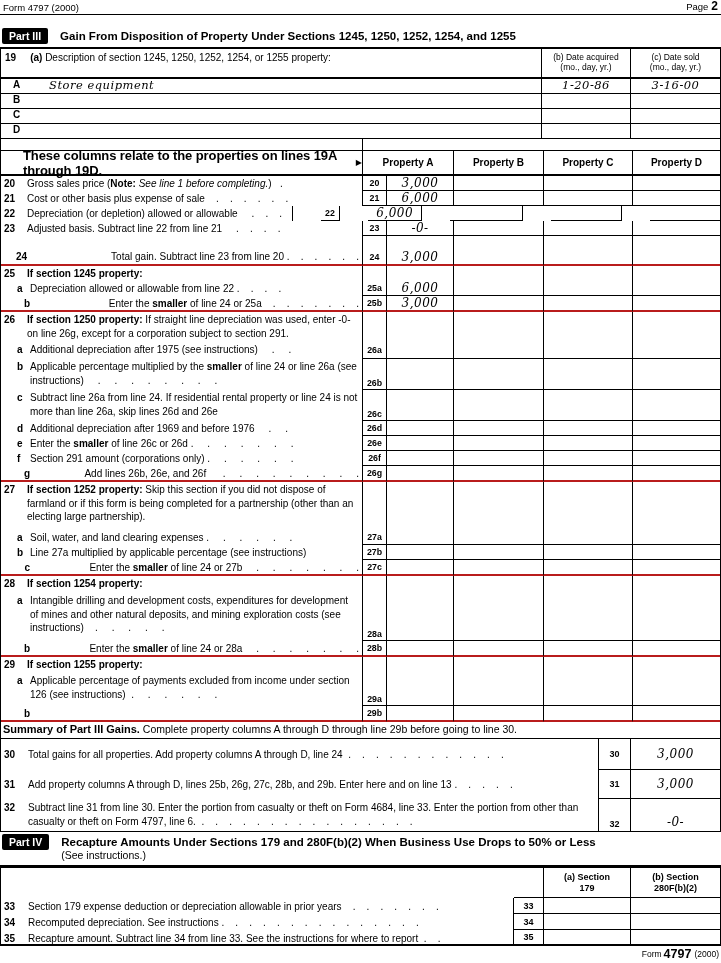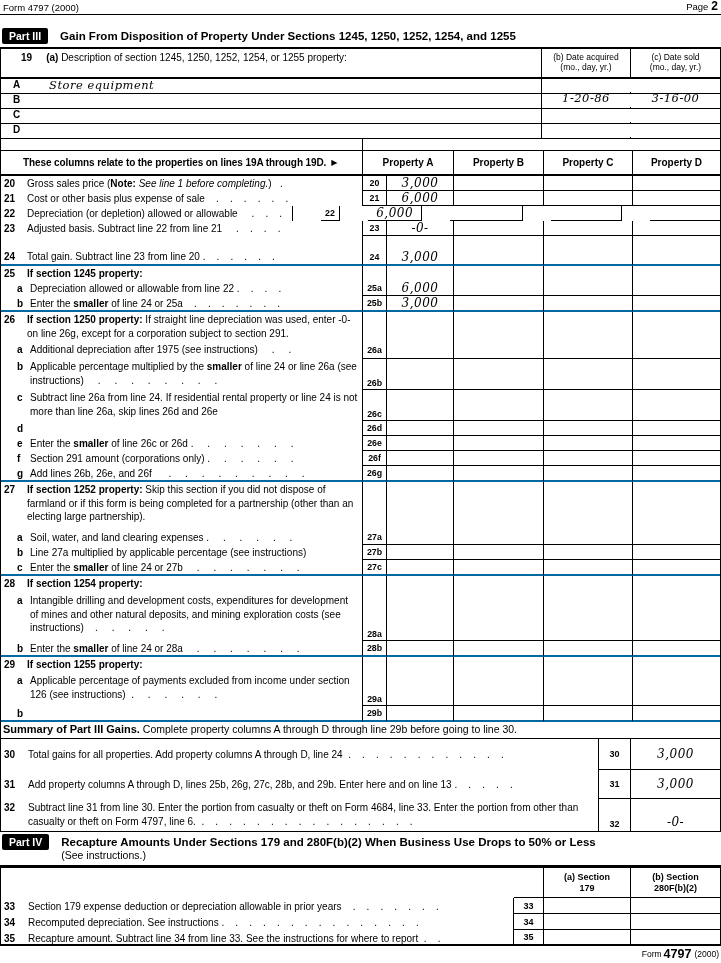--- a/index.html
+++ b/index.html
@@ -20,57 +20,57 @@
   
   .band { display:flex; align-items:flex-start; padding:2px 0 3px 2px; border-bottom:2.5px solid #000; }
   .badge { background:#000; color:#fff; font-weight:bold; font-size:10.5px; padding:1.5px 7px 2.5px 7px; border-radius:2px; margin-right:12px; flex:none; }
   .band-title { font-weight:bold; font-size:11.5px; padding-top:2px; line-height:13px; }
   .band-sub { font-weight:normal; font-size:10.5px; }
   .p3band { margin-top:11px; }
 
   
   .t19 { border-left:1px solid #000; border-right:1px solid #000; }
   .t19-head { display:flex; height:30px; border-bottom:2px solid #000; }
-  .t19-head .lab { width:541px; border-right:1px solid #000; padding:3px 4px 0 20px; }
+  .t19-head .lab { width:541px; border-right:1px solid #000; padding:3px 4px 0 4px; }
   .t19-head .lab .n19 { font-weight:bold; margin-right:14px; }
   .dcol { width:89px; border-right:1px solid #000; text-align:center; font-size:8.5px; line-height:10px; padding-top:3px; }
   .dcol:last-child { border-right:none; }
   .t19row { display:flex; height:15px; border-bottom:1px solid #000; }
   .t19row .ltr { width:34px; font-weight:bold; padding-left:12px; }
   .t19row .desc { width:507px; border-right:1px solid #000; padding-left:14px; }
-  .t19row .dt { width:89px; border-right:1px solid #000; text-align:center;margin-top:13px; }
+  .t19row .dt { width:89px; border-right:1px solid #000; text-align:center; }
   .t19row .dt:last-child { border-right:none; }
   .t19row .hand { font-size:11.5px; line-height:13px; display:inline-block; }
 
   .gaprow { height:11px; display:flex; border-left:1px solid #000; border-right:1px solid #000; }
   .gaprow .sp { width:362px; border-right:1px solid #000; }
 
   
   .colhead { display:flex; height:26px; border-top:1px solid #000; border-bottom:2px solid #000; border-left:1px solid #000; border-right:1px solid #000; }
   .ch-lbl { width:362px; border-right:1px solid #000; display:flex; align-items:center; padding-left:22px; }
-  .ch-text { font-weight:bold; font-size:10px; letter-spacing:-0.1px; }
+  .ch-text { font-weight:bold; font-size:13px; letter-spacing:-0.1px; }
   .ch-arrow { margin-left:5px; font-size:8px; }
   .ch-cell { width:90px; border-right:1px solid #000; display:flex; align-items:center; justify-content:center; font-weight:bold; font-size:10px; }
   .ch-cell.ca { width:91px; } .ch-cell.cc { width:89px; } .ch-cell.cd { width:87px; border-right:none; }
 
   
   .mtbl { border-left:1px solid #000; border-right:1px solid #000; }
   .mrow { display:flex; align-items:stretch; }
   .m-lbl { width:362px; border-right:1px solid #000; display:flex; padding:1px 2px 0 3px; }
   .linenum { font-weight:bold; width:23px; flex:none; line-height:13.5px; }
   .subnum { font-weight:bold; width:13px; margin-left:13px; flex:none; line-height:13.5px; }
   .ltext { flex:1; white-space:pre-wrap; line-height:13.5px; padding-right:1px; }
   .m-num { width:24px; border-right:1px solid #000; font-weight:bold; font-size:8.8px; display:flex; align-items:center; justify-content:center; }
   .m-val { display:flex; align-items:center; justify-content:center; }
   .m-val.ca { width:67px; border-right:1px solid #000; }
   .m-val.cb { width:90px; border-right:1px solid #000; }
   .m-val.cc { width:89px; border-right:1px solid #000; }
   .m-val.cd { width:87px; }
   .mrow.sep .m-num, .mrow.sep .m-val { border-bottom:1px solid #000; }
-  .mrow.thick .m-num, .mrow.thick .m-val, .mrow.thick .m-lbl { border-bottom:2px solid #0369a1; }
+  .mrow.thick .m-num, .mrow.thick .m-val, .mrow.thick .m-lbl { border-bottom:2px solid #b91c1c;text-align:right; }
   .mrow.vbot .m-num, .mrow.vbot .m-val { align-items:flex-end; padding-bottom:1px; }
 
   
   .sum-title { height:17px; border-left:1px solid #000; border-right:1px solid #000; border-bottom:1px solid #000; padding:1px 0 0 2px; font-size:11px; }
   .sum-title .rest { font-size:10.5px; }
   .stbl { border-left:1px solid #000; border-right:1px solid #000; }
   .srow { display:flex; align-items:stretch;justify-content:flex-end; }
   .s-lbl { width:598px; border-right:1px solid #000; display:flex; padding:2px 2px 0 3px; }
   .s-lbl .linenum { width:24px; }
   .s-num { width:32px; border-right:1px solid #000; font-weight:bold; font-size:9px; display:flex; align-items:center; justify-content:center; }
@@ -414,20 +414,21 @@
         <div class="m-val cc">
           <span class="hand"></span>
         </div>
         <div class="m-val cd">
           <span class="hand"></span>
         </div>
       </div>
       <div class="mrow sep" style="height: 15px;">
         <div class="m-lbl">
           <span class="subnum">d</span>
+          <span class="ltext"><span>Additional depreciation after 1969 and before 1976     .     .</span></span>
         </div>
         <div class="m-num">26d</div>
         <div class="m-val ca">
           <span class="hand"></span>
         </div>
         <div class="m-val cb">
           <span class="hand"></span>
         </div>
         <div class="m-val cc">
           <span class="hand"></span>

